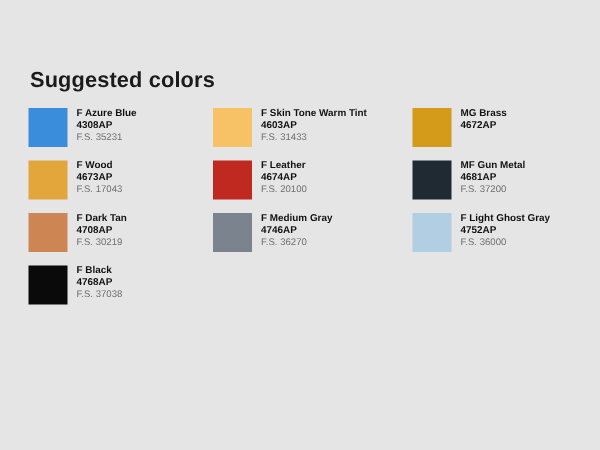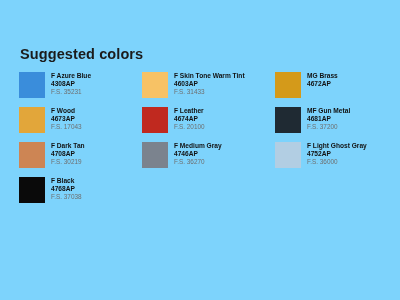--- a/index.html
+++ b/index.html
@@ -11,21 +11,21 @@
     width: 400px;
     height: 300px;
     overflow: hidden;
     font-family: "Liberation Sans", sans-serif;
     color: #000000;
   }
   .page {
     position: relative;
     width: 400px;
     height: 300px;
-    background: #7dd3fc;
+    background: #e5e5e5;
     box-sizing: border-box;
   }
   .panel-title {
     position: absolute;
     left: 20px;
     top: 46px;
     font-size: 14.5px;
     font-weight: bold;
     color: #1b1b1b;
     letter-spacing: 0.1px;

